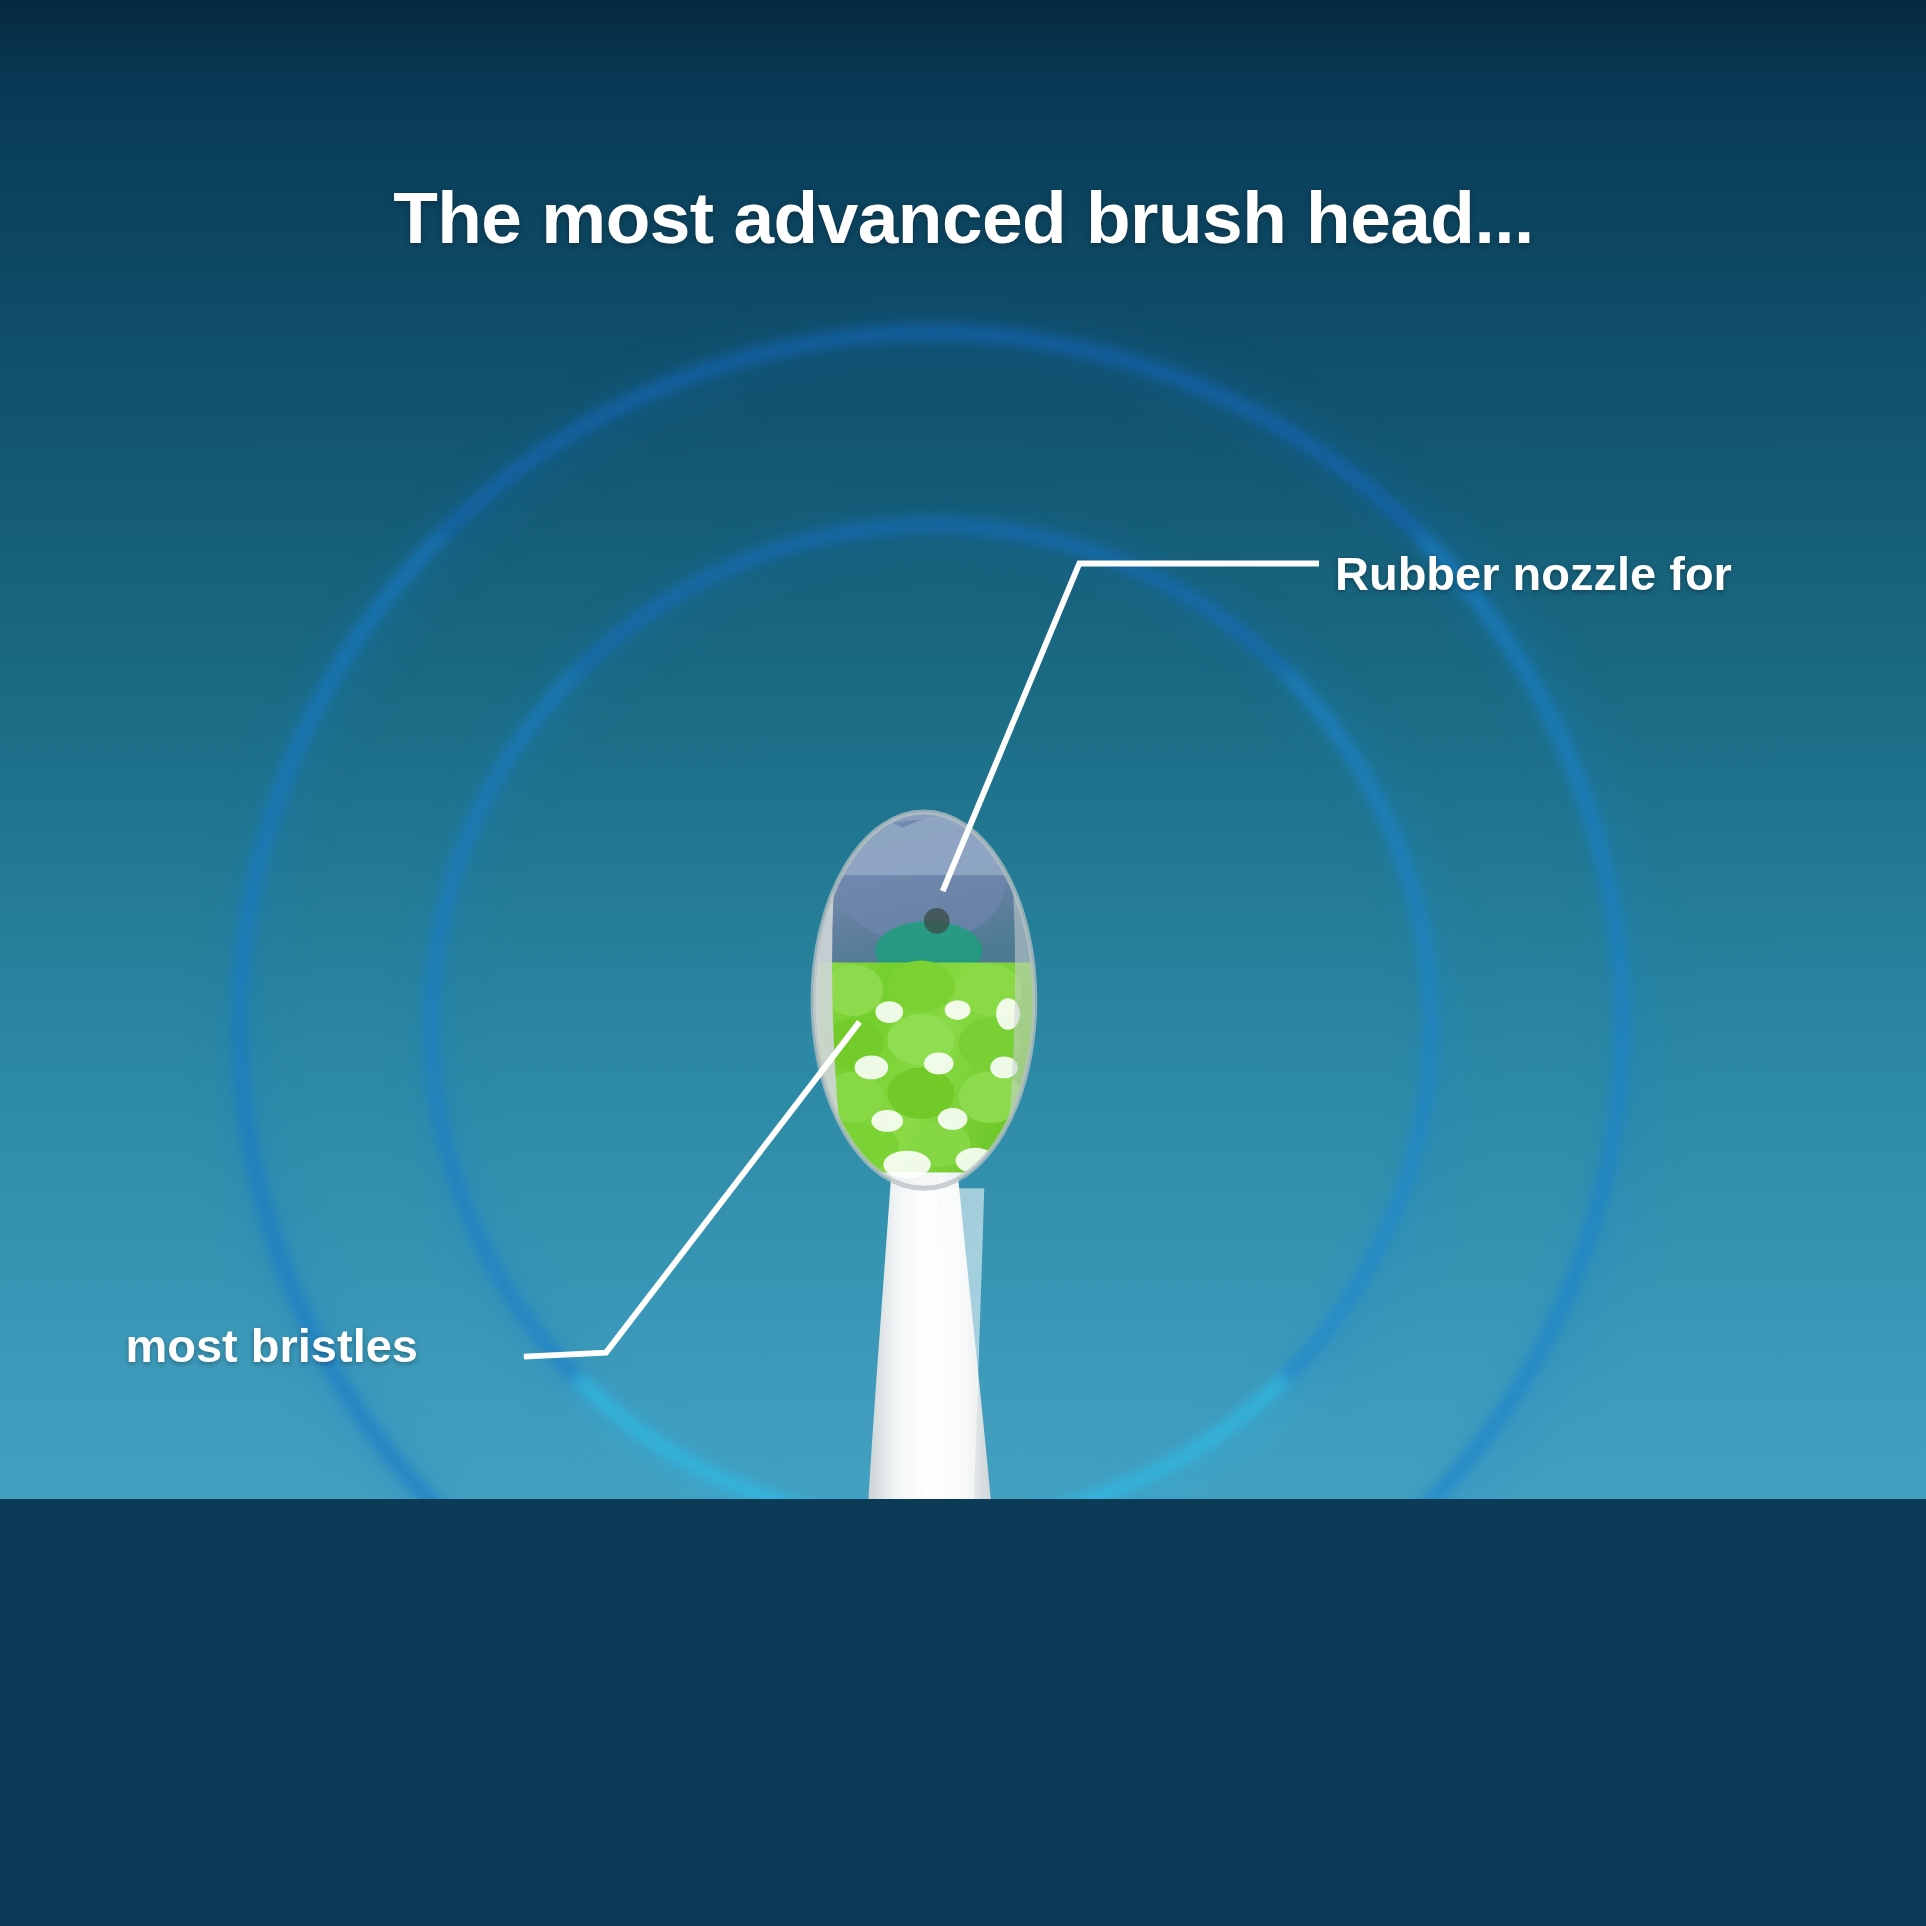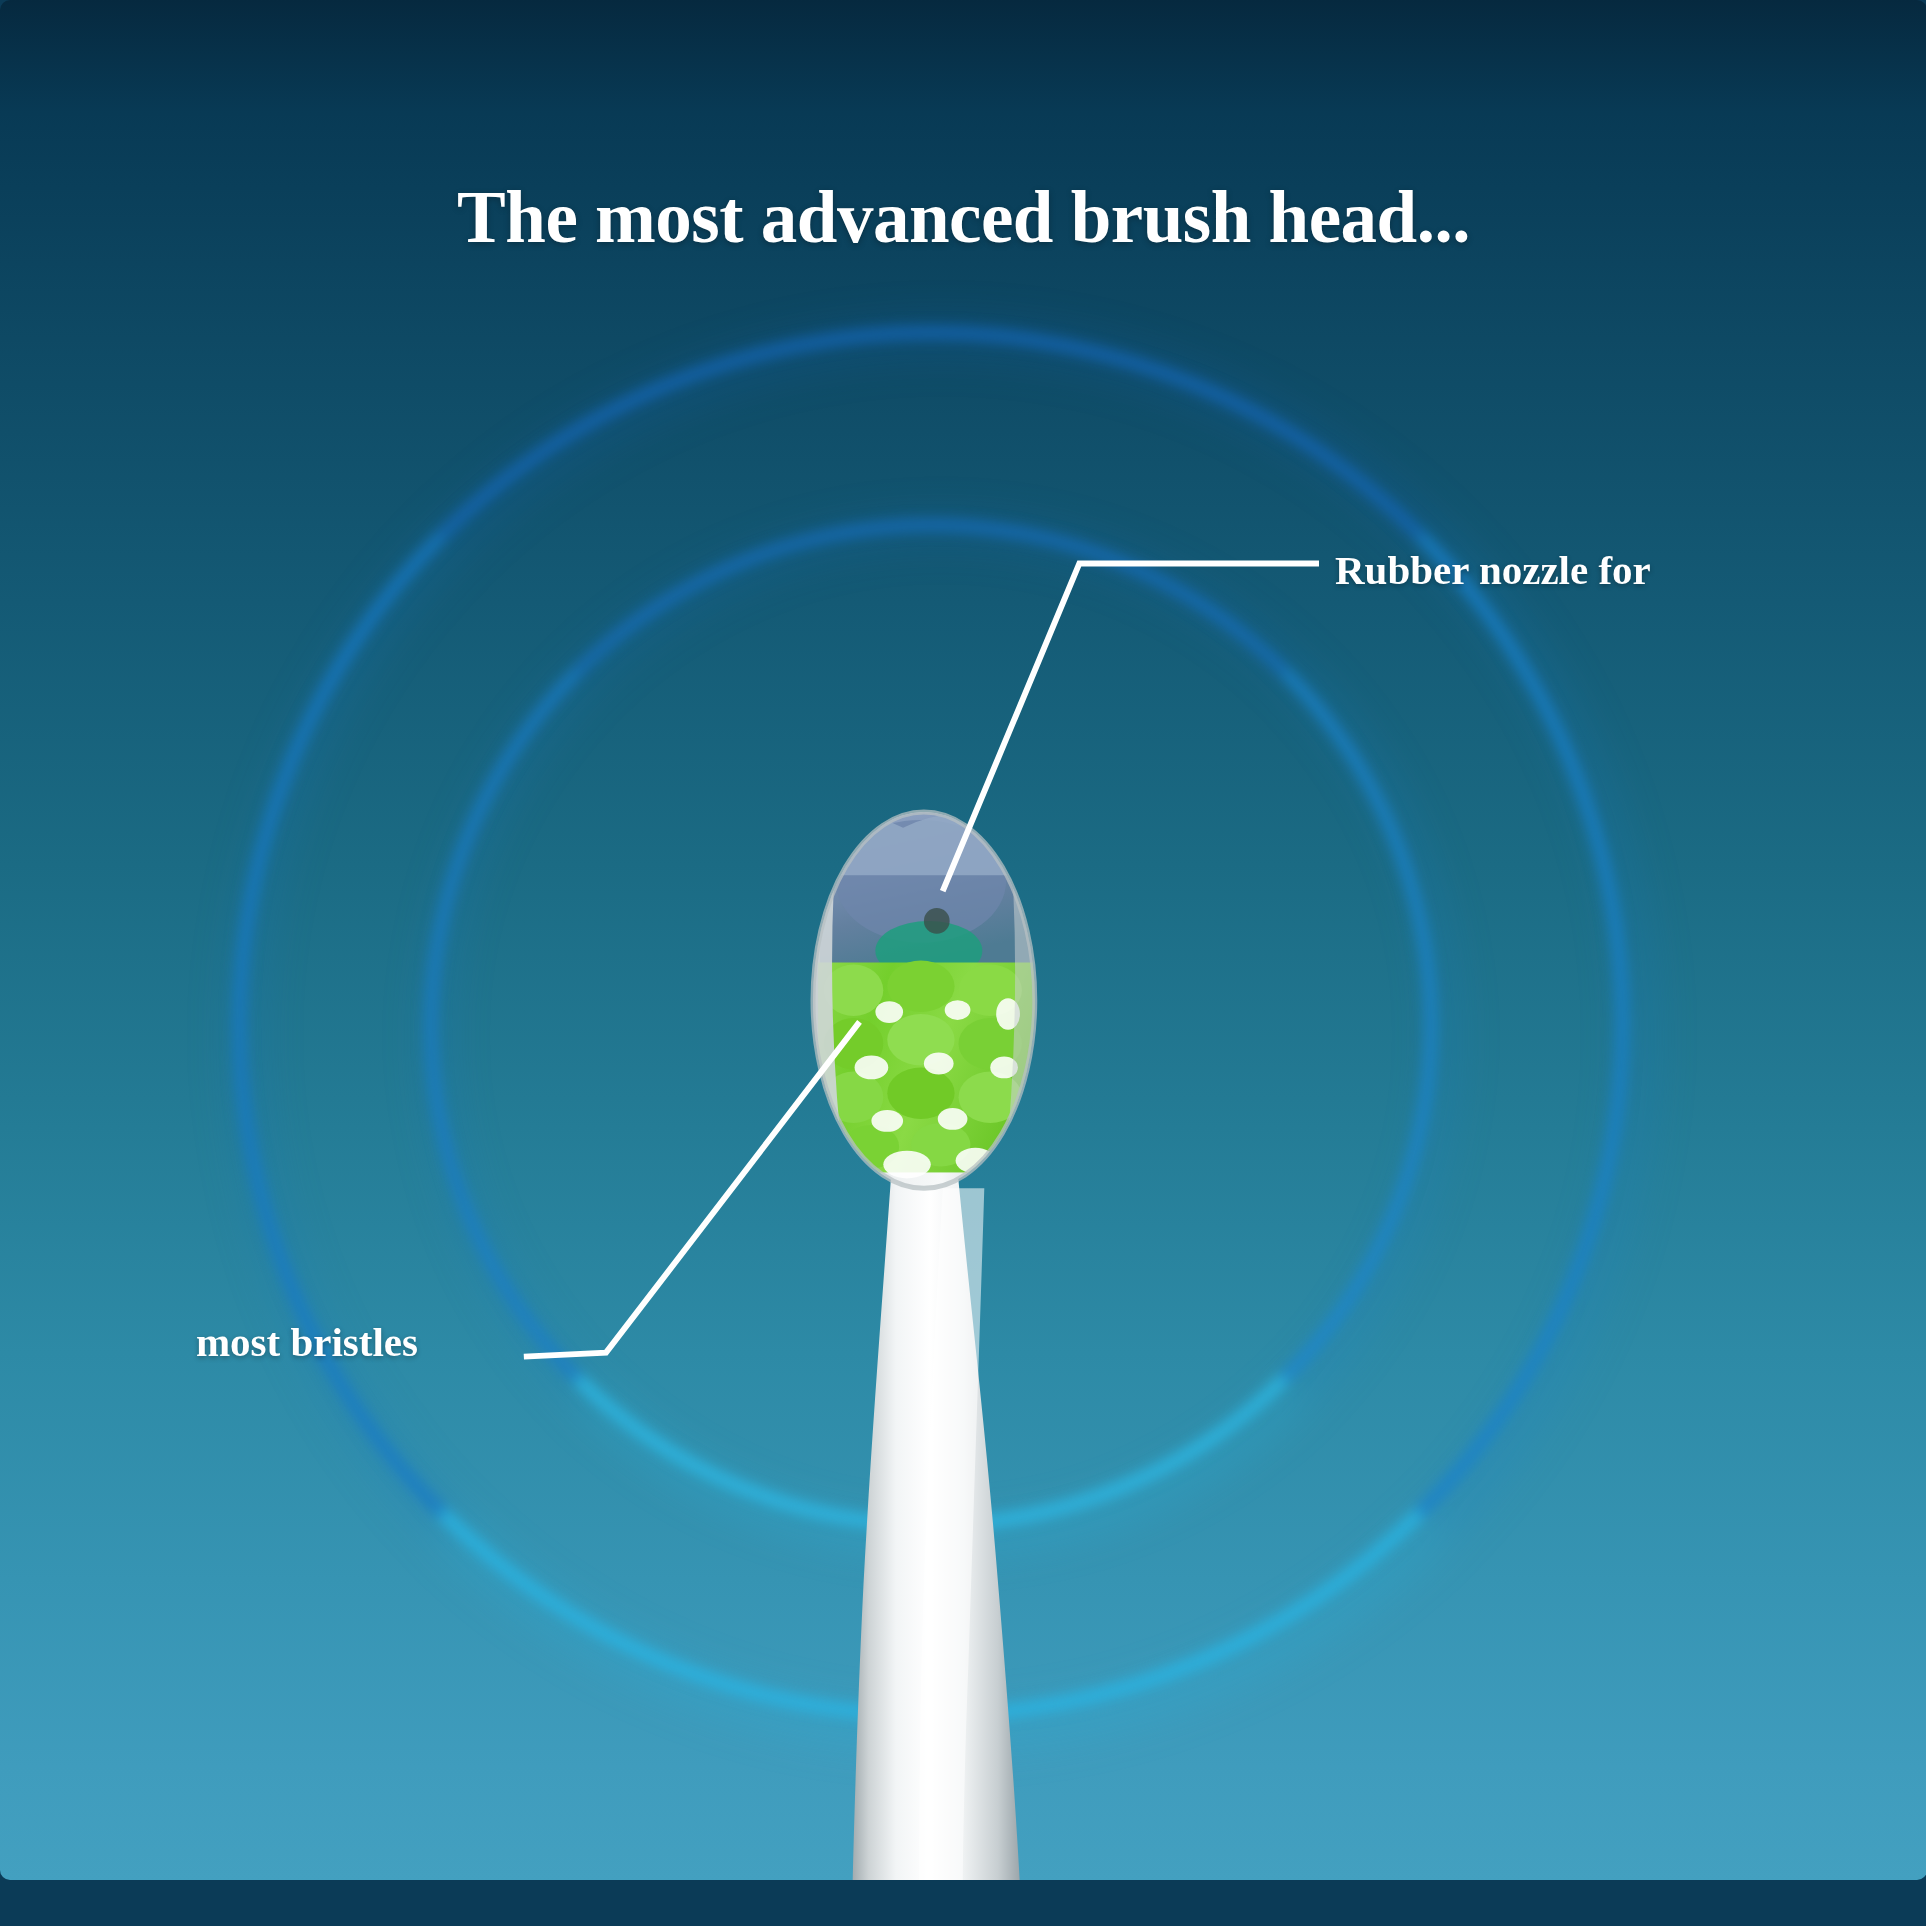--- a/index.html
+++ b/index.html
@@ -3,35 +3,34 @@
 <meta charset="utf-8">
 <style>
   html, body {
     margin: 0;
     padding: 0;
     background: #0b3b57;
   }
   #stage {
     position: relative;
     width: 1927px;
-    height: 1880px;
+    height: 1499px;
     overflow: hidden;
-    font-family: Liberation Serif, serif;
+    font-family: Liberation Sans, sans-serif;
     background: linear-gradient(to bottom,
         #06293f 0%,
         #083a55 6%,
         #0e4964 18%,
         #145a75 32%,
         #1b6b84 46%,
         #247c96 60%,
         #2d8aa6 72%,
         #3694b3 84%,
         #3f9cbd 94%,
         #43a0c0 100%);
-    border-radius: 10px;
   }
 
   
   .ring {
     position: absolute;
     border-radius: 50%;
     background: transparent;
     pointer-events: none;
   }
   .ring-outer {
@@ -95,21 +94,21 @@
     font-weight: bold;
     letter-spacing: -0.5px;
     text-shadow: 0 2px 6px rgba(0,0,0,0.28);
     white-space: nowrap;
   }
 
   
   .callout {
     position: absolute;
     color: #ffffff;
-    font-size: 41px;
+    font-size: 47px;
     font-weight: bold;
     line-height: 1.17;
     text-shadow: 0 2px 5px rgba(0,0,0,0.30);
   }
   .callout-right {
     left: 1335px;
     top: 547px;
     text-align: left;
   }
   .callout-left {

